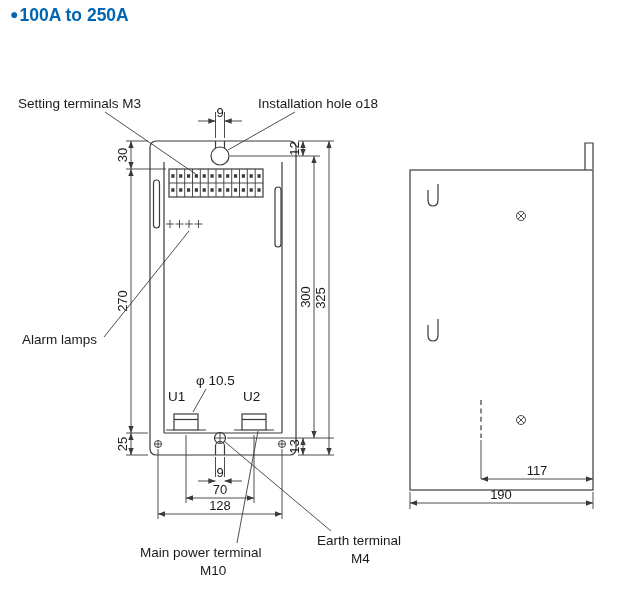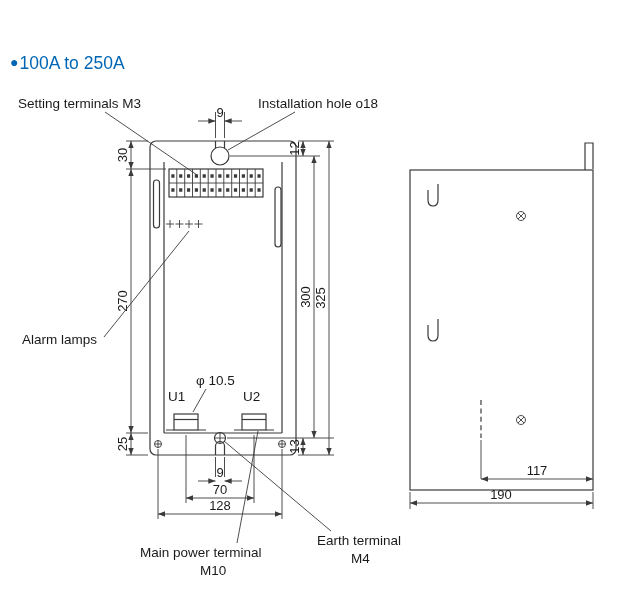--- a/index.html
+++ b/index.html
@@ -1,18 +1,18 @@
 <!DOCTYPE html>
 <html><head>
 <meta charset="utf-8">
 <style>
   html,body{margin:0;padding:0;background:#ffffff;}
   .page{position:relative;width:643px;height:592px;background:#fff;overflow:hidden;
         font-family:"Liberation Sans",sans-serif;}
-  .hdr{position:absolute;left:10px;top:5px;color:#0066b3;font-size:17.5px;font-weight:400;margin-top:48px;}
+  .hdr{position:absolute;left:10px;top:5px;color:#0066b3;font-size:17.5px;font-weight:700;}
   .hdr .blt{font-size:14px;vertical-align:2px;margin-right:1px;}
   .page svg{position:absolute;left:0;top:0;}
   
   .s{stroke:#3a3a3a;fill:none;stroke-width:1.2;}
   .t{stroke:#3a3a3a;fill:none;stroke-width:0.9;}
   .dots{stroke:#3a3a3a;stroke-width:3.4;stroke-dasharray:3.2 4.63;fill:none;}
   text{fill:#1a1a1a;font-family:"Liberation Sans",sans-serif;}
   .lbl{font-size:13.5px;}
   .dim{font-size:13px;}
 </style>

